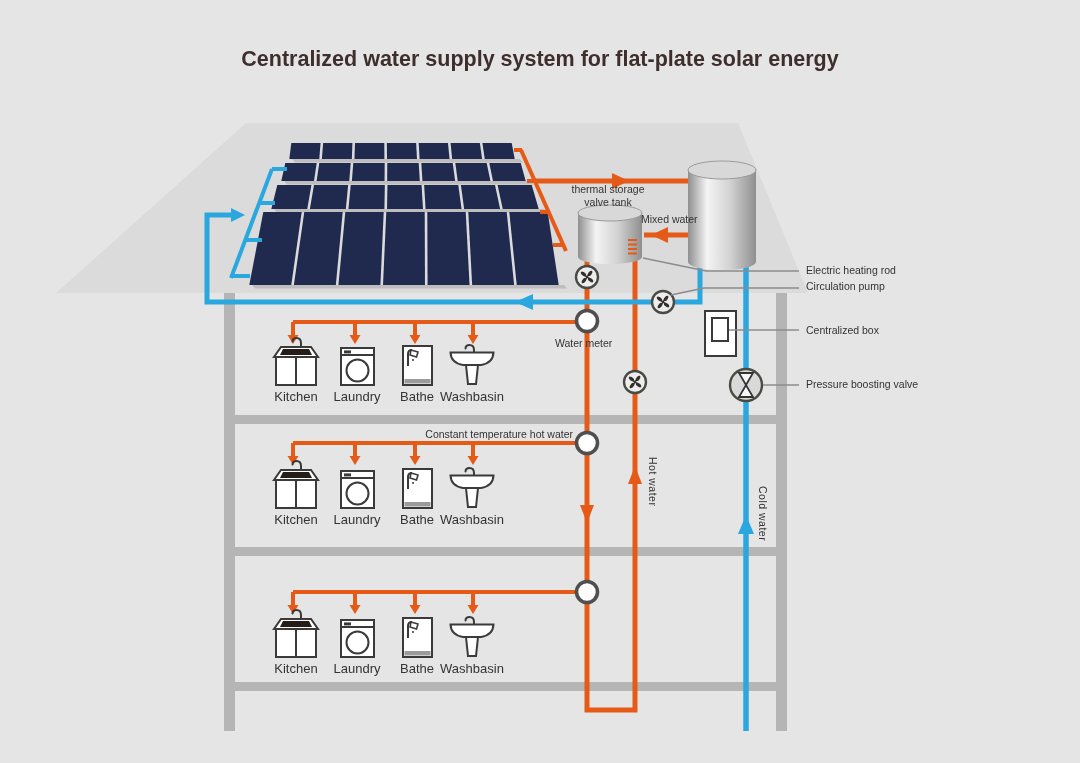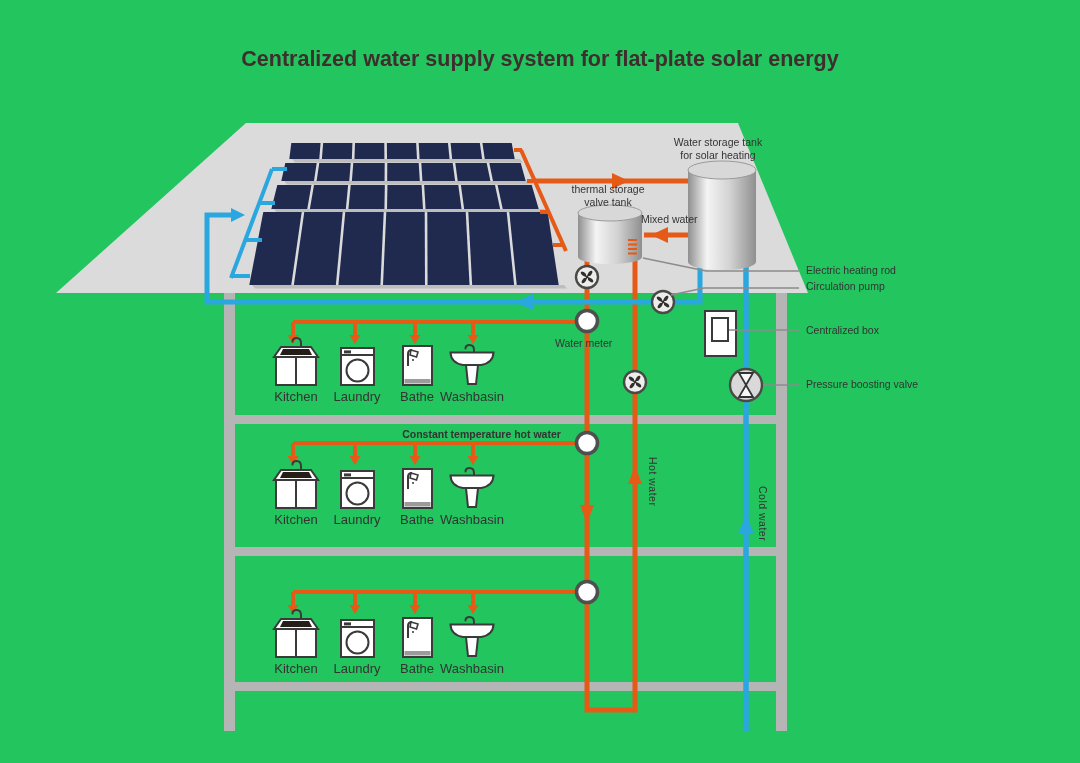--- a/index.html
+++ b/index.html
@@ -1,21 +1,21 @@
 <!DOCTYPE html>
 <html><head>
 <meta charset="utf-8">
 <style>
   html,body{margin:0;padding:0;background:#fff;}
-  #stage{position:relative;width:1080px;height:763px;background:#22c55e;overflow:hidden;
+  #stage{position:relative;width:1080px;height:763px;background:#e5e5e5;overflow:hidden;
          font-family:"Liberation Sans",sans-serif;}
   svg{position:absolute;left:0;top:0;}
   .lbl{position:absolute;color:#333;font-size:10.5px;line-height:13px;white-space:nowrap;text-align:center;}
   .lbl.center{text-align:center;white-space:normal;}
-  .lbl.right{text-align:center;font-weight:bold;}
+  .lbl.right{text-align:right;}
   .vert{writing-mode:vertical-rl;white-space:nowrap;letter-spacing:.5px;}
   #title{position:absolute;left:0;top:46px;width:1080px;text-align:center;
          color:#3E2E2E;font-size:21.5px;font-weight:bold;line-height:26px;}
   .app-label{width:70px;text-align:center;font-size:13px;color:#333;}
 </style>
 </head>
 <body>
 
 <div id="stage">
 
@@ -220,24 +220,20 @@
       <use href="#laundry-sym" x="340" y="619"></use>
       <use href="#bathe-sym" x="402" y="617"></use>
       <use href="#washbasin-sym" x="449" y="615"></use>
     </g>
   </svg>
 
   <div id="title">
     <div>Centralized water supply system for flat-plate solar energy</div>
   </div>
 
-  <div class="lbl center" style="left:640px;top:136px;width:156px">
-    <div>Water storage tank</div>
-    <div>for solar heating</div>
-  </div>
 
   <div class="lbl center" style="left:548px;top:183px;width:120px">
     <div>thermal storage</div>
     <div>valve tank</div>
   </div>
 
   <div class="lbl" style="left:641px;top:213px">Mixed water</div>
 
   <div class="lbl" style="left:806px;top:264px">Electric heating rod</div>
   <div class="lbl" style="left:806px;top:280px">Circulation pump</div>

